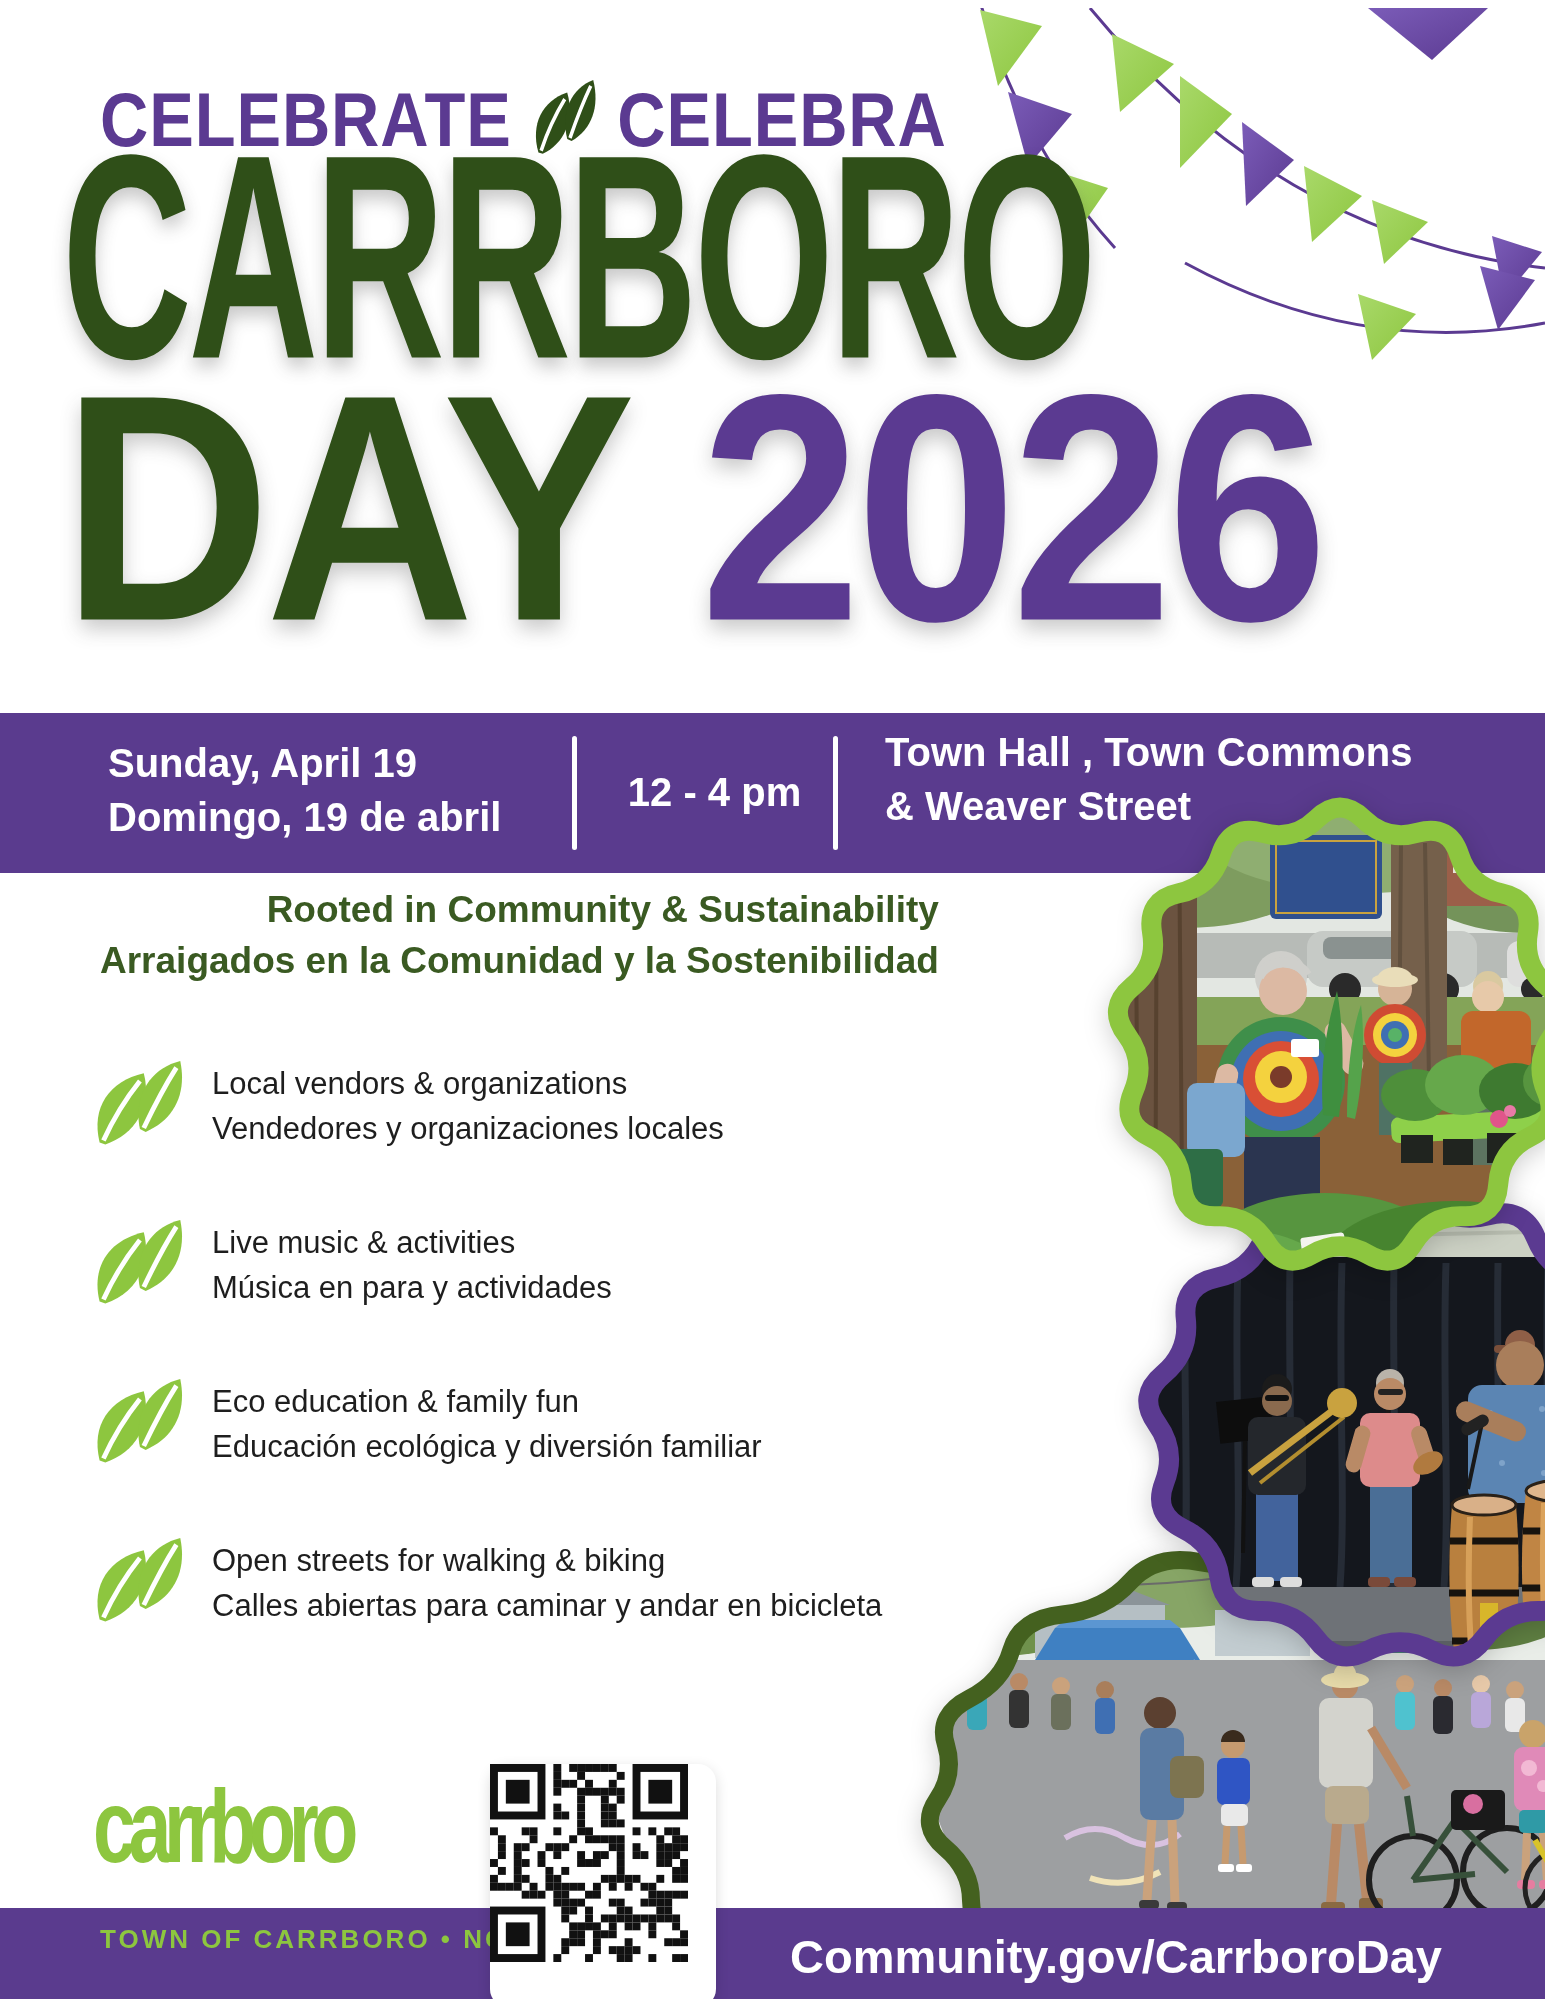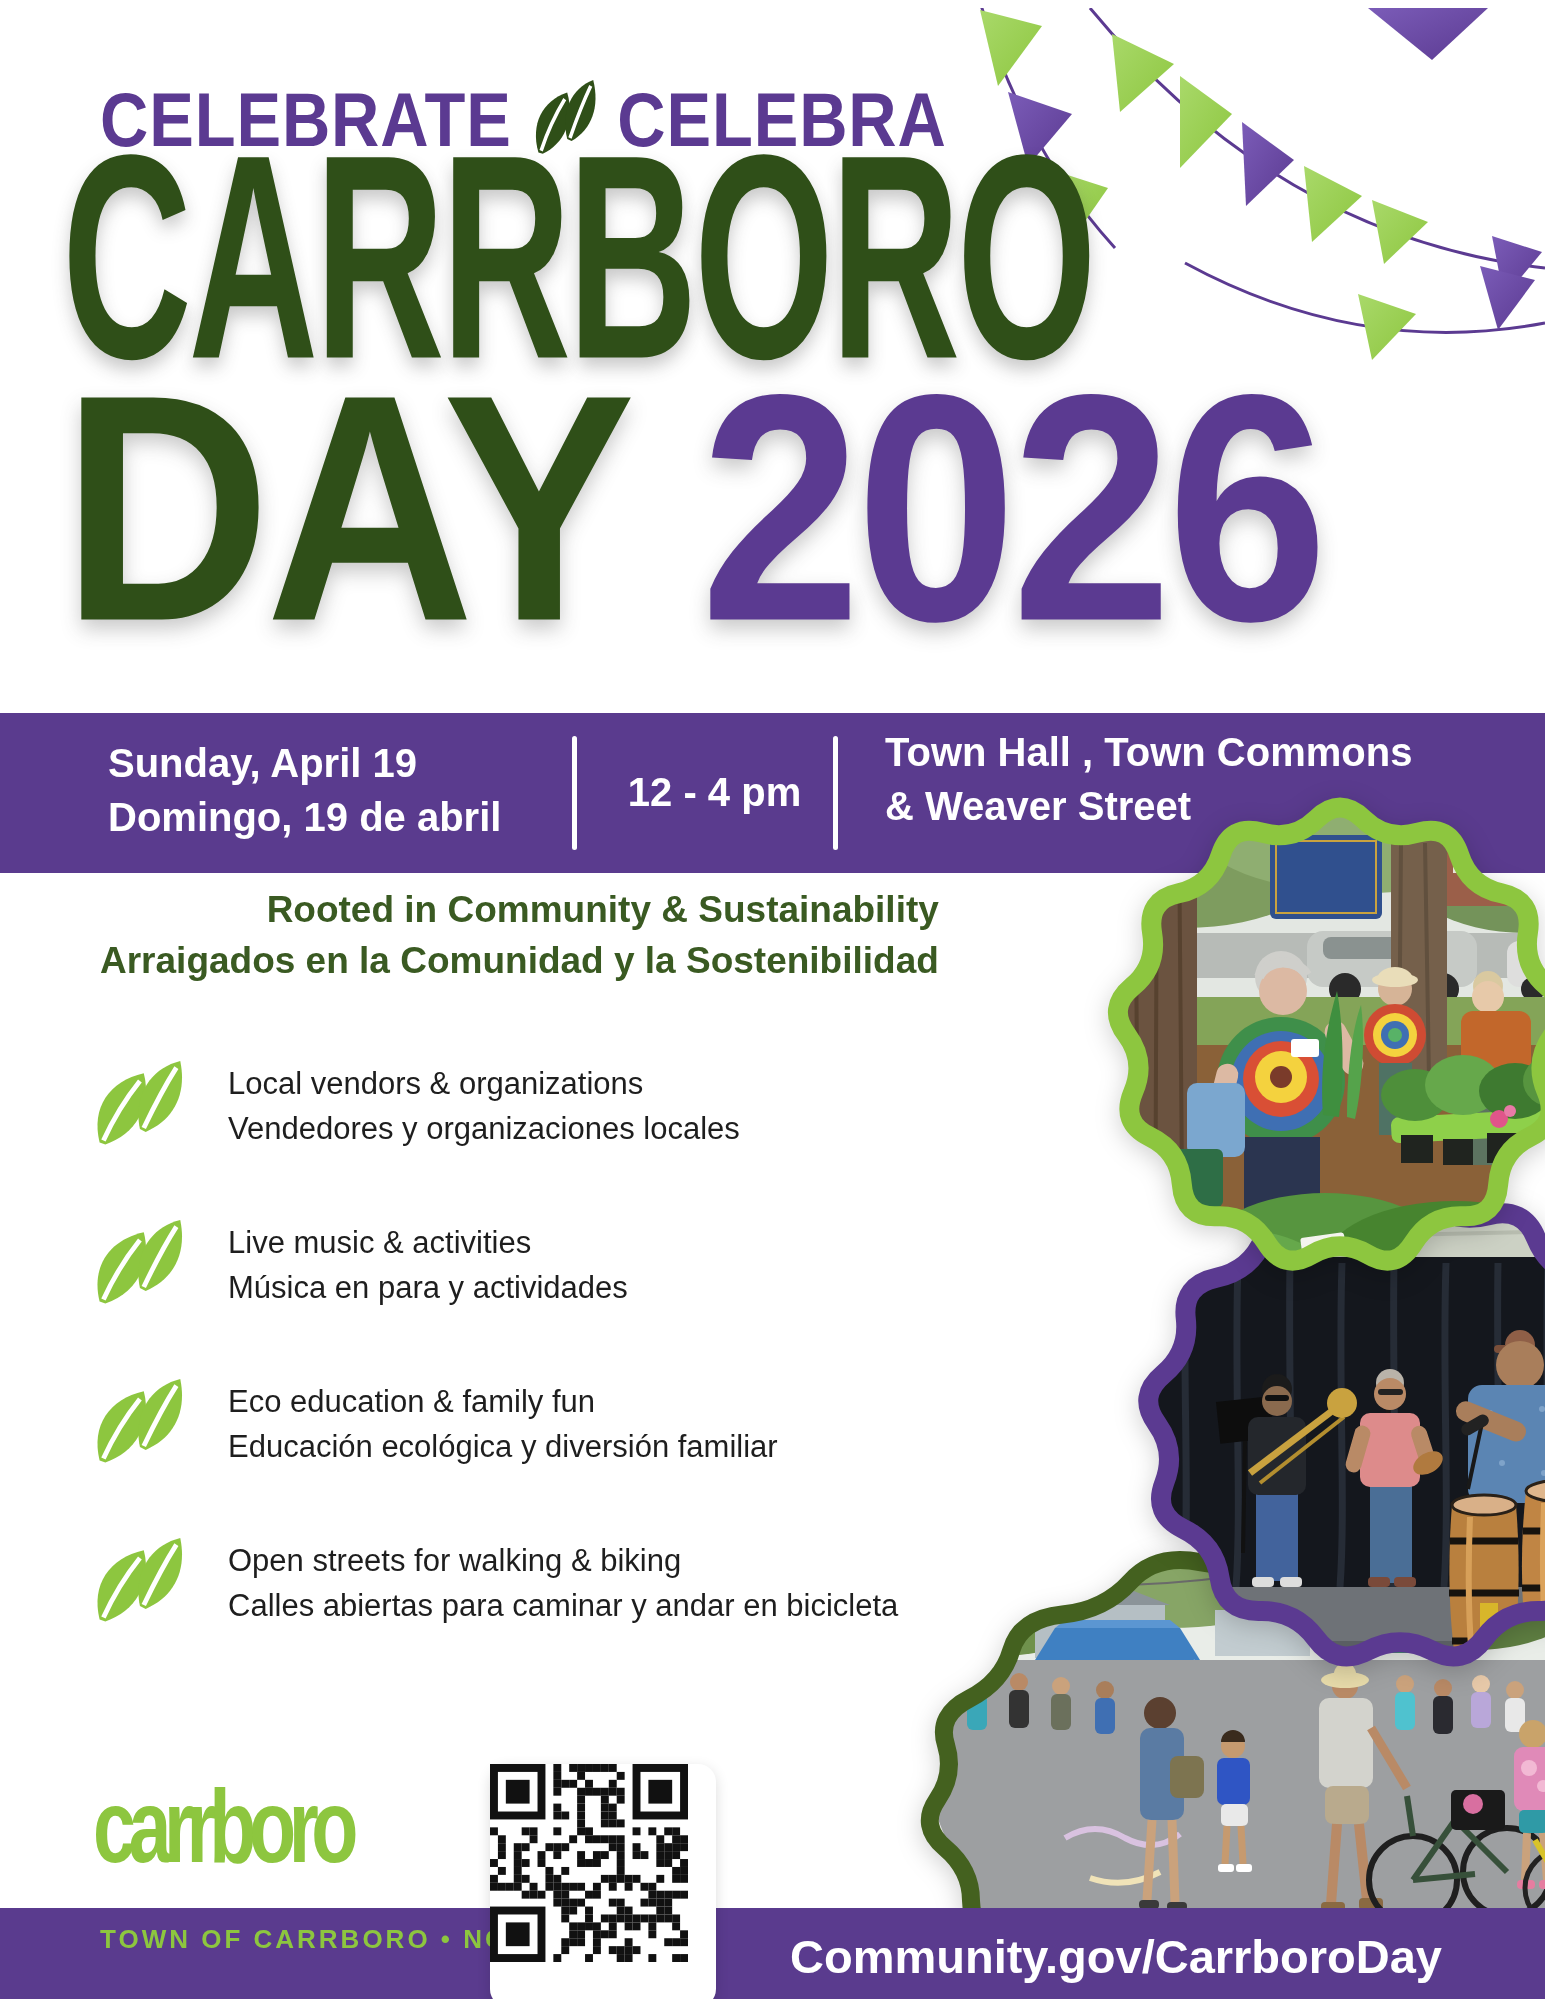--- a/index.html
+++ b/index.html
@@ -28,21 +28,21 @@
   .banner .c2{left:612px;top:52px;width:205px;text-align:center;}
   .banner .c3{left:885px;top:12px;}
   .banner .vdiv{position:absolute;width:5px;height:114px;top:23px;background:#fff;border-radius:3px;}
   .banner .d1{left:572px;}
   .banner .d2{left:833px;}
 
   .tagline{position:absolute;left:100px;top:876px;color:var(--tagline-green,#3a5a22);
            font-weight:bold;font-size:37px;line-height:51px;z-index:2;text-align:right;}
 
   .bullets{position:absolute;left:90px;top:1050px;z-index:2;}
-  .bullet{display:flex;align-items:flex-start;gap:42px;margin-bottom:63px;}
+  .bullet{display:flex;align-items:flex-start;gap:26px;margin-bottom:63px;}
   .bullet .leafwrap{width:96px;height:96px;color:var(--lime-green,#8dc63f);flex:0 0 auto;}
   .bullet .txt{font-size:31px;line-height:45px;color:var(--text-dark,#1e1e1e);padding-top:3px;}
 
   .photo{position:absolute;filter:drop-shadow(0 6px 12px rgba(0,0,0,.18));}
   .p1{left:1095px;top:775px;z-index:5;}
   .p2{left:1130px;top:1165px;z-index:4;}
   .p3{left:915px;top:1520px;z-index:3;}
 
   .bunting{position:absolute;left:880px;top:0;z-index:1;}
 

